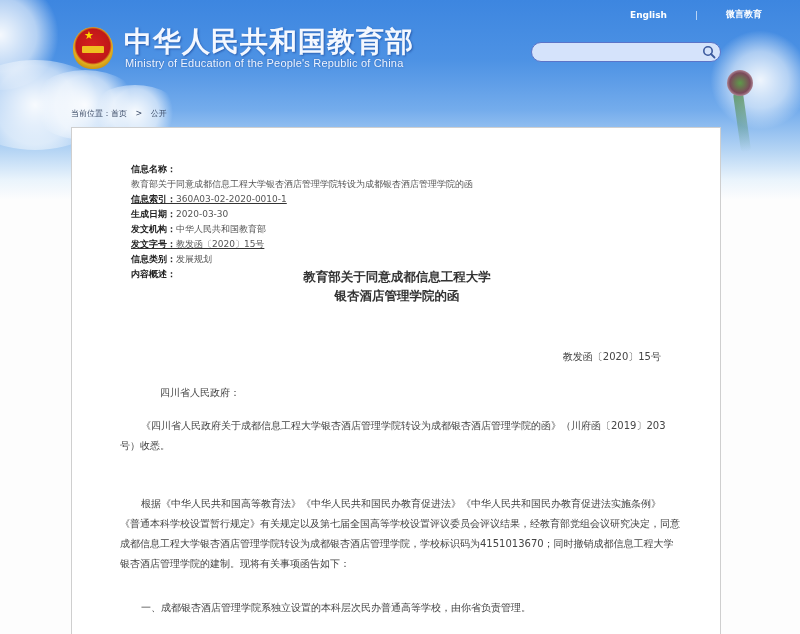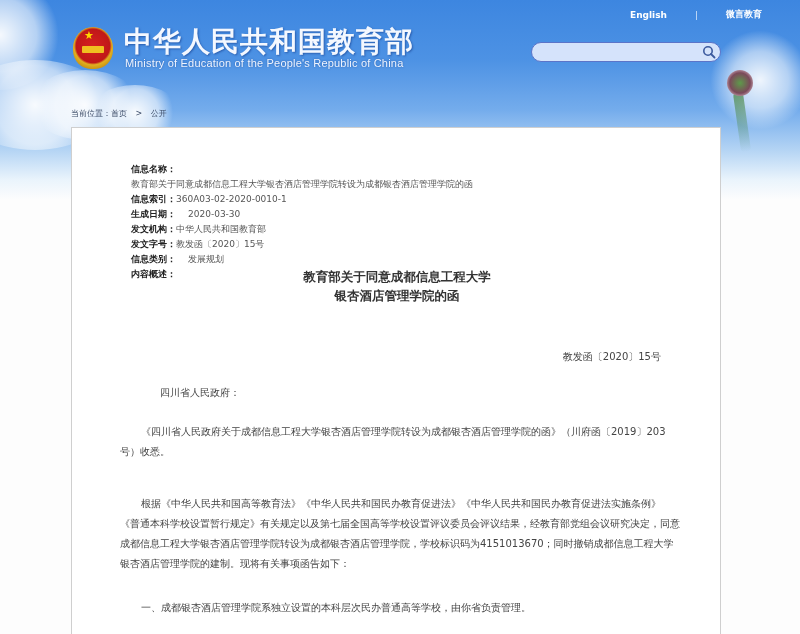--- a/index.html
+++ b/index.html
@@ -79,22 +79,22 @@
   .content {
     position:absolute; left:71px; top:127px; width:650px; height:520px;
     background:#fff; border:1px solid #cfcfcf;
   }
   .meta {
     position:absolute; left:59px; top:34px; font-size:9px; color:#333; line-height:15px;
   }
   .meta .row { display:flex; white-space:nowrap;flex-direction:column; }
   .meta .lbl { font-weight:bold; color:#222; }
   .meta .val { color:#555;text-align:right; }
-  .cell-1 { width:155px; display:flex; }
-  .cell-2 { width:168px; display:flex;gap:12px; }
+  .cell-1 { width:155px; display:flex;text-decoration:underline; }
+  .cell-2 { width:168px; display:flex; }
   .doc-title {
     position:absolute; left:0; width:650px; top:139px; text-align:center;
     font-size:12.5px; font-weight:bold; color:#333; line-height:19px;
   }
   .doc-number {
     position:absolute; right:59px; top:222px; font-size:10px; color:#444;
   }
   .body-text {
     position:absolute; left:48px; width:560px; font-size:10px; color:#444; line-height:20px;
   }
@@ -176,16 +176,16 @@
   </div>
 
   <div class="doc-title">
     <div>教育部关于同意成都信息工程大学</div>
     <div>银杏酒店管理学院的函</div>
   </div>
 
   <div class="doc-number">教发函〔2020〕15号</div>
 
   <div class="body-text" style="top:255px;margin-left:40px;">四川省人民政府：</div>
-  <div class="body-text indent" style="top:294px;">《四川省人民政府关于成都信息工程大学银杏酒店管理学院转设为成都银杏酒店管理学院的函》（川府函〔2019〕203号）收悉。</div>
+  <div class="body-text indent" style="top:288px;">《四川省人民政府关于成都信息工程大学银杏酒店管理学院转设为成都银杏酒店管理学院的函》（川府函〔2019〕203号）收悉。</div>
   <div class="body-text indent" style="top:366px;">根据《中华人民共和国高等教育法》《中华人民共和国民办教育促进法》《中华人民共和国民办教育促进法实施条例》《普通本科学校设置暂行规定》有关规定以及第七届全国高等学校设置评议委员会评议结果，经教育部党组会议研究决定，同意成都信息工程大学银杏酒店管理学院转设为成都银杏酒店管理学院，学校标识码为4151013670；同时撤销成都信息工程大学银杏酒店管理学院的建制。现将有关事项函告如下：</div>
   <div class="body-text indent" style="top:470px;">一、成都银杏酒店管理学院系独立设置的本科层次民办普通高等学校，由你省负责管理。</div>
 </div>
 
 </body></html>

